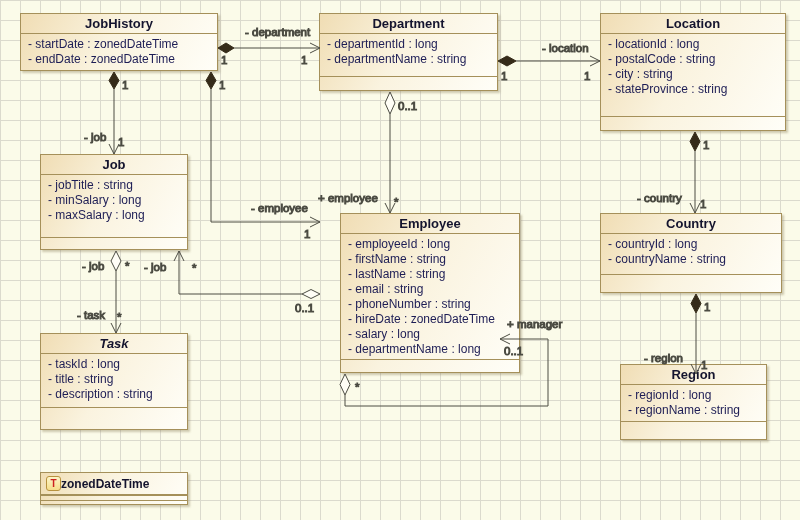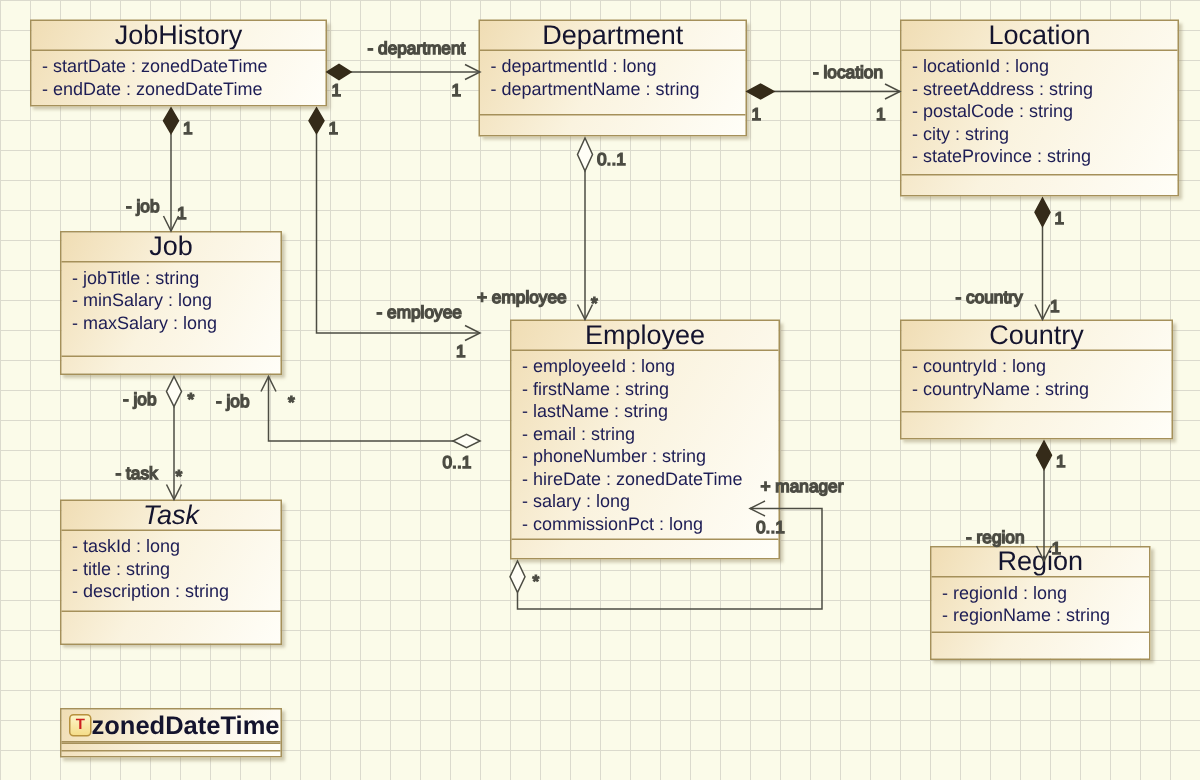--- a/index.html
+++ b/index.html
@@ -14,39 +14,39 @@
   }
   .cls{
     position:absolute;box-sizing:border-box;
     border:1px solid #a5905a;
     background:linear-gradient(118deg,#f0ddb4 0%,#faf3df 45%,#fffef8 100%);
     box-shadow:2px 2px 2px rgba(150,140,105,.45);
     display:flex;flex-direction:column;
   }
   .cls-title{
     flex:none;height:19px;line-height:19px;text-align:center;
-    font-size:18px;font-weight:normal;color:#14142e;
+    font-size:13px;font-weight:bold;color:#14142e;
     border-bottom:1px solid #a5905a;white-space:nowrap;overflow:hidden;
   }
   .cls-title.abstract{font-style:italic;}
   .cls-attrs{flex:1 1 auto;padding:3px 0 0 0;overflow:hidden;}
   .attr{
     font-size:12px;line-height:15px;color:#1d1d55;
     padding-left:7px;white-space:nowrap;overflow:hidden;
   }
   .cls-ops{flex:none;border-top:1px solid #a5905a;}
   
   .zdt-title-row{flex:none;height:21px;display:flex;align-items:center;border-bottom:1px solid #a5905a;}
   .zdt-icon{
     flex:none;width:13px;height:13px;margin-left:5px;
     border:1px solid #b8923e;border-radius:3px;
     background:linear-gradient(#fdf5c8,#f5dd8a);
     color:#cc2020;font-size:10px;font-weight:bold;line-height:13px;text-align:center;
   }
-  .zdt-title{flex:1;text-align:left;font-size:17px;font-weight:bold;color:#14142e;white-space:nowrap;}
+  .zdt-title{flex:1;text-align:left;font-size:12px;font-weight:bold;color:#14142e;white-space:nowrap;}
   .zdt-row{border-top:1px solid #a5905a;}
   .zdt-row:first-of-type{border-top:none;}
   svg.edges{position:absolute;left:0;top:0;pointer-events:none;}
   svg.edges text{font-family:"Liberation Sans",sans-serif;font-size:11.5px;fill:#1d1d1d;}
   svg.edges .lbl{fill:#262626;}
 </style>
 </head>
 <body>
 
 <div id="canvas">
@@ -65,21 +65,20 @@
       <div class="attr">- departmentId : long</div>
       <div class="attr">- departmentName : string</div>
     </div>
     <div class="cls-ops" style="height:13px"></div>
   </div>
 
   <div class="cls" style="left:600px;top:13px;width:186px;height:118px">
     <div class="cls-title">Location</div>
     <div class="cls-attrs">
       <div class="attr">- locationId : long</div>
-      <div class="attr">- streetAddress : string</div>
       <div class="attr">- postalCode : string</div>
       <div class="attr">- city : string</div>
       <div class="attr">- stateProvince : string</div>
     </div>
     <div class="cls-ops" style="height:13px"></div>
   </div>
 
   <div class="cls" style="left:40px;top:154px;width:148px;height:96px">
     <div class="cls-title">Job</div>
     <div class="cls-attrs">
@@ -93,21 +92,21 @@
   <div class="cls" style="left:340px;top:213px;width:180px;height:160px">
     <div class="cls-title">Employee</div>
     <div class="cls-attrs">
       <div class="attr">- employeeId : long</div>
       <div class="attr">- firstName : string</div>
       <div class="attr">- lastName : string</div>
       <div class="attr">- email : string</div>
       <div class="attr">- phoneNumber : string</div>
       <div class="attr">- hireDate : zonedDateTime</div>
       <div class="attr">- salary : long</div>
-      <div class="attr">- commissionPct : long</div>
+      <div class="attr">- departmentName : long</div>
     </div>
     <div class="cls-ops" style="height:12px"></div>
   </div>
 
   <div class="cls" style="left:600px;top:213px;width:182px;height:80px">
     <div class="cls-title">Country</div>
     <div class="cls-attrs">
       <div class="attr">- countryId : long</div>
       <div class="attr">- countryName : string</div>
     </div>

